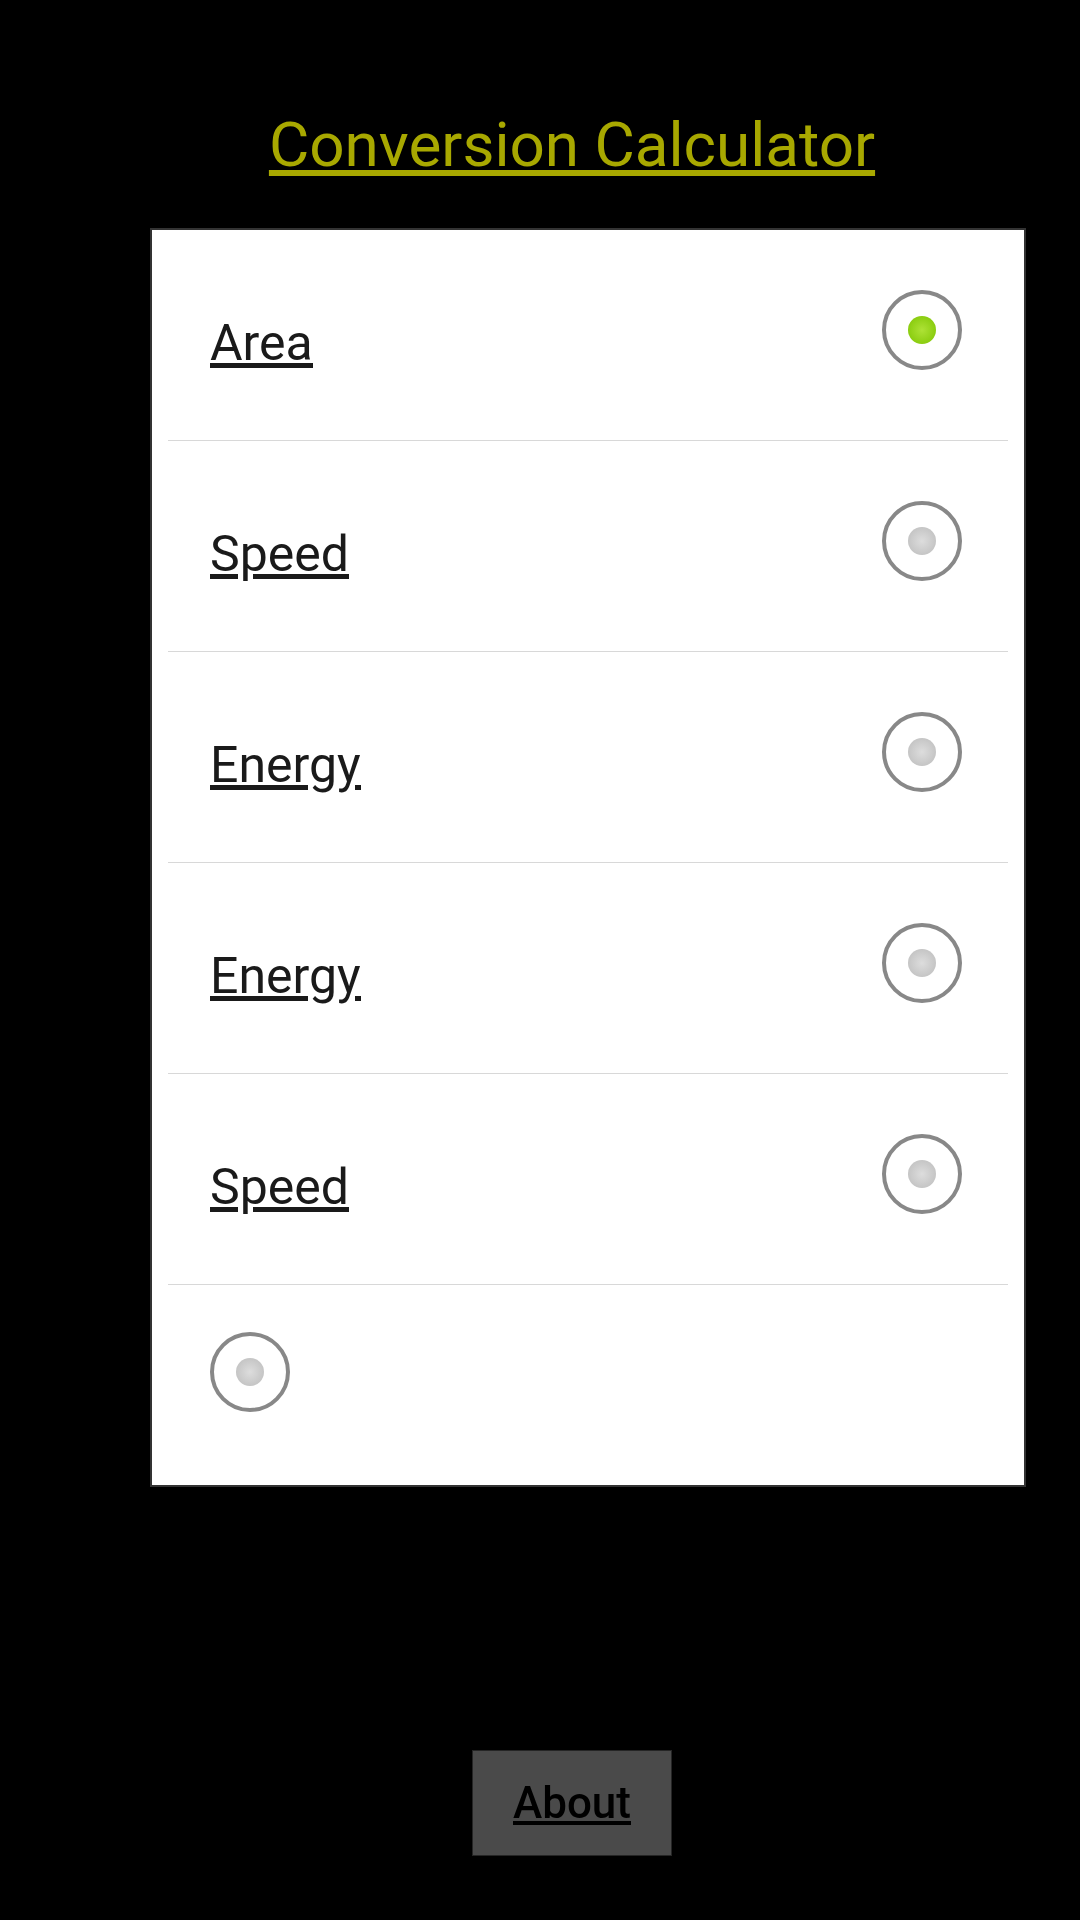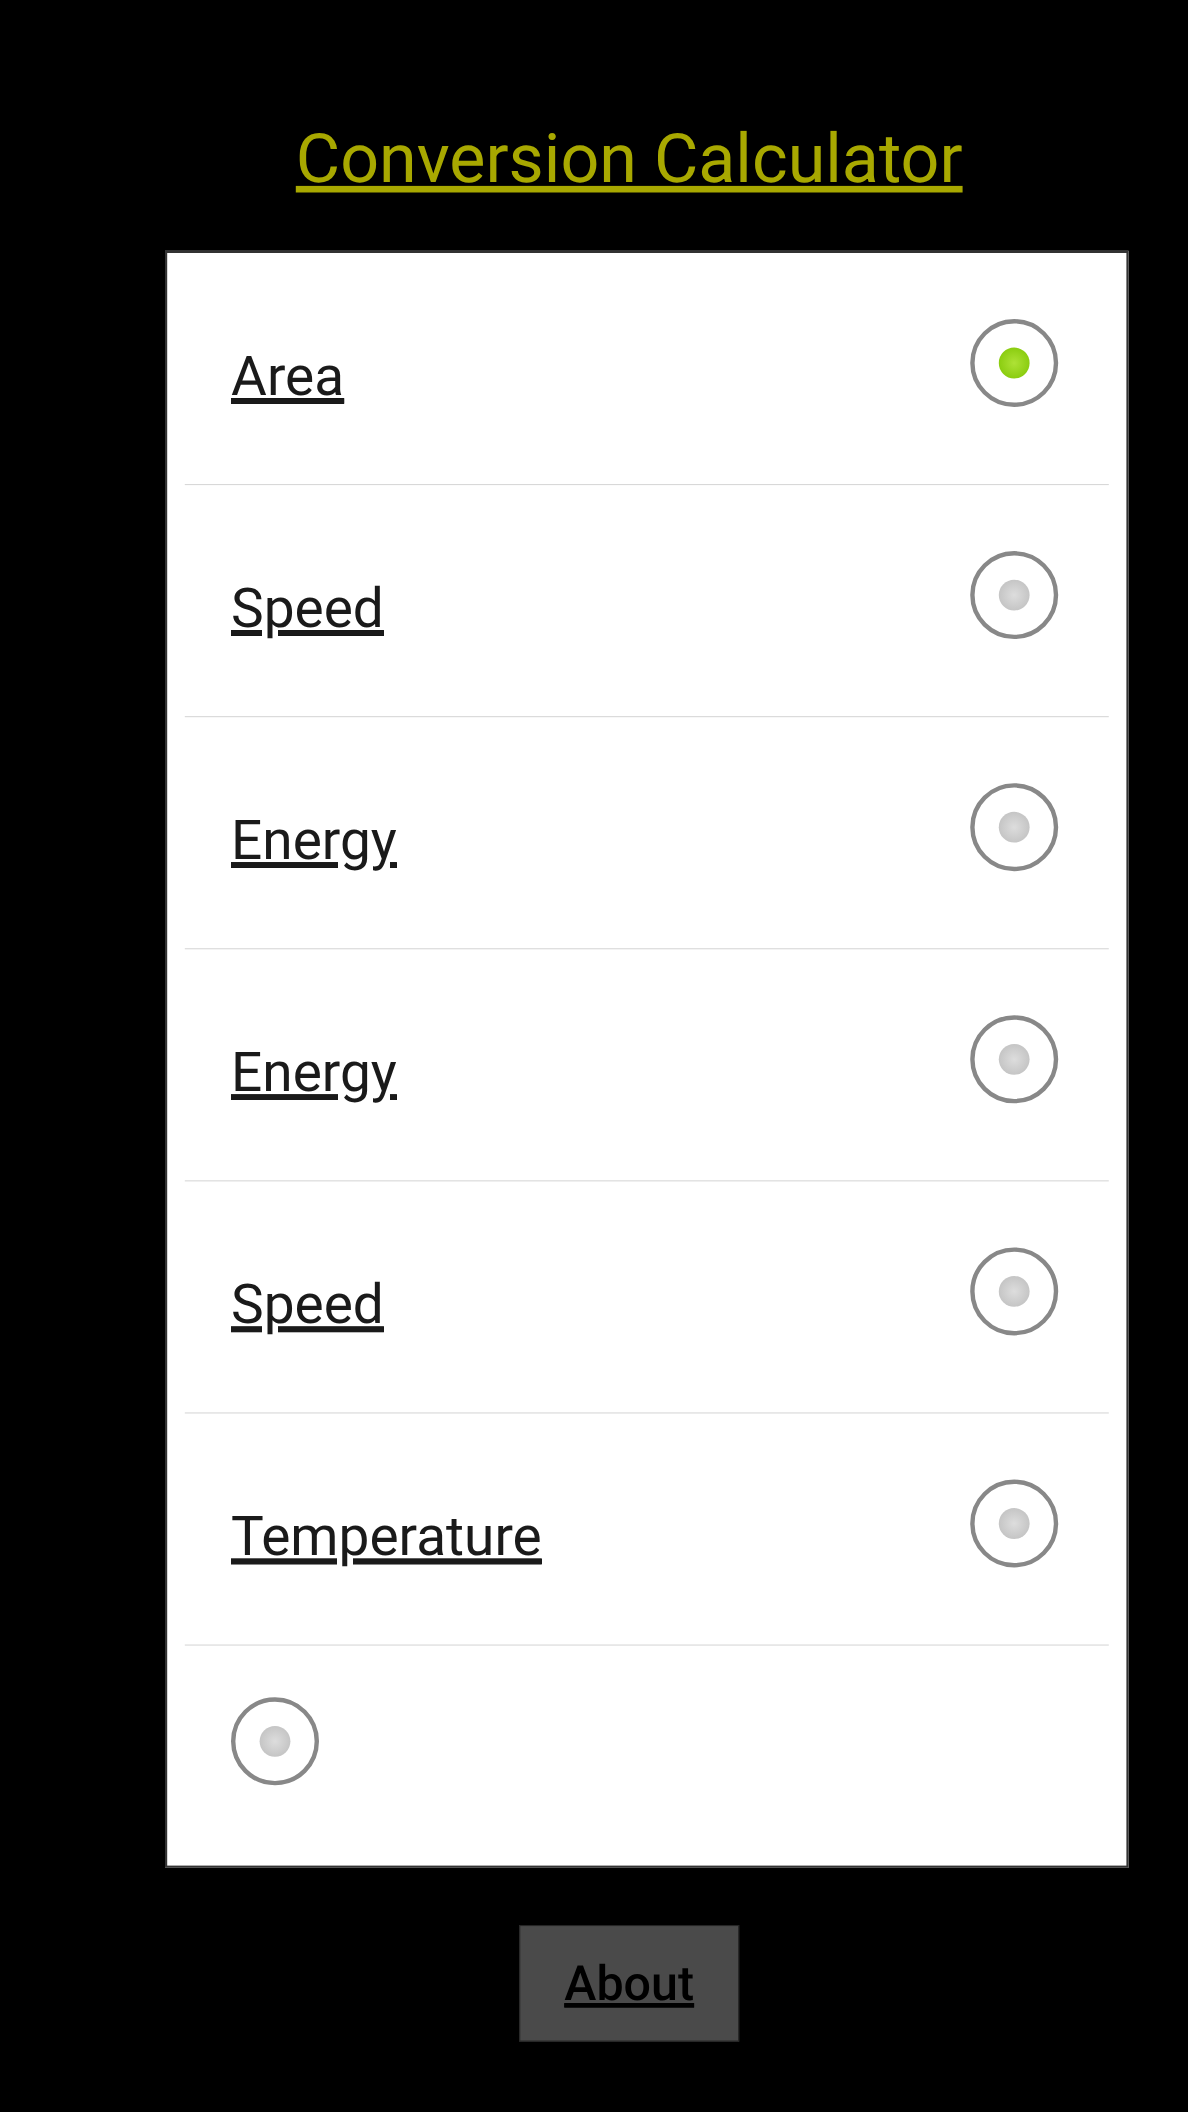--- a/index.html
+++ b/index.html
@@ -138,23 +138,17 @@
         <span class="radio-inner"></span>
       </span>
   </div>
   <div class="option">
     <span class="option-label">Speed</span>
     <span class="radio">
         <span class="radio-inner"></span>
       </span>
   </div>
   <div class="option">
-    <span class="option-label">Temperature</span>
-    <span class="radio">
-        <span class="radio-inner"></span>
-      </span>
-  </div>
-  <div class="option">
     <span class="radio">
         <span class="radio-inner"></span>
       </span>
   </div>
 </div>
 
 </body></html>

